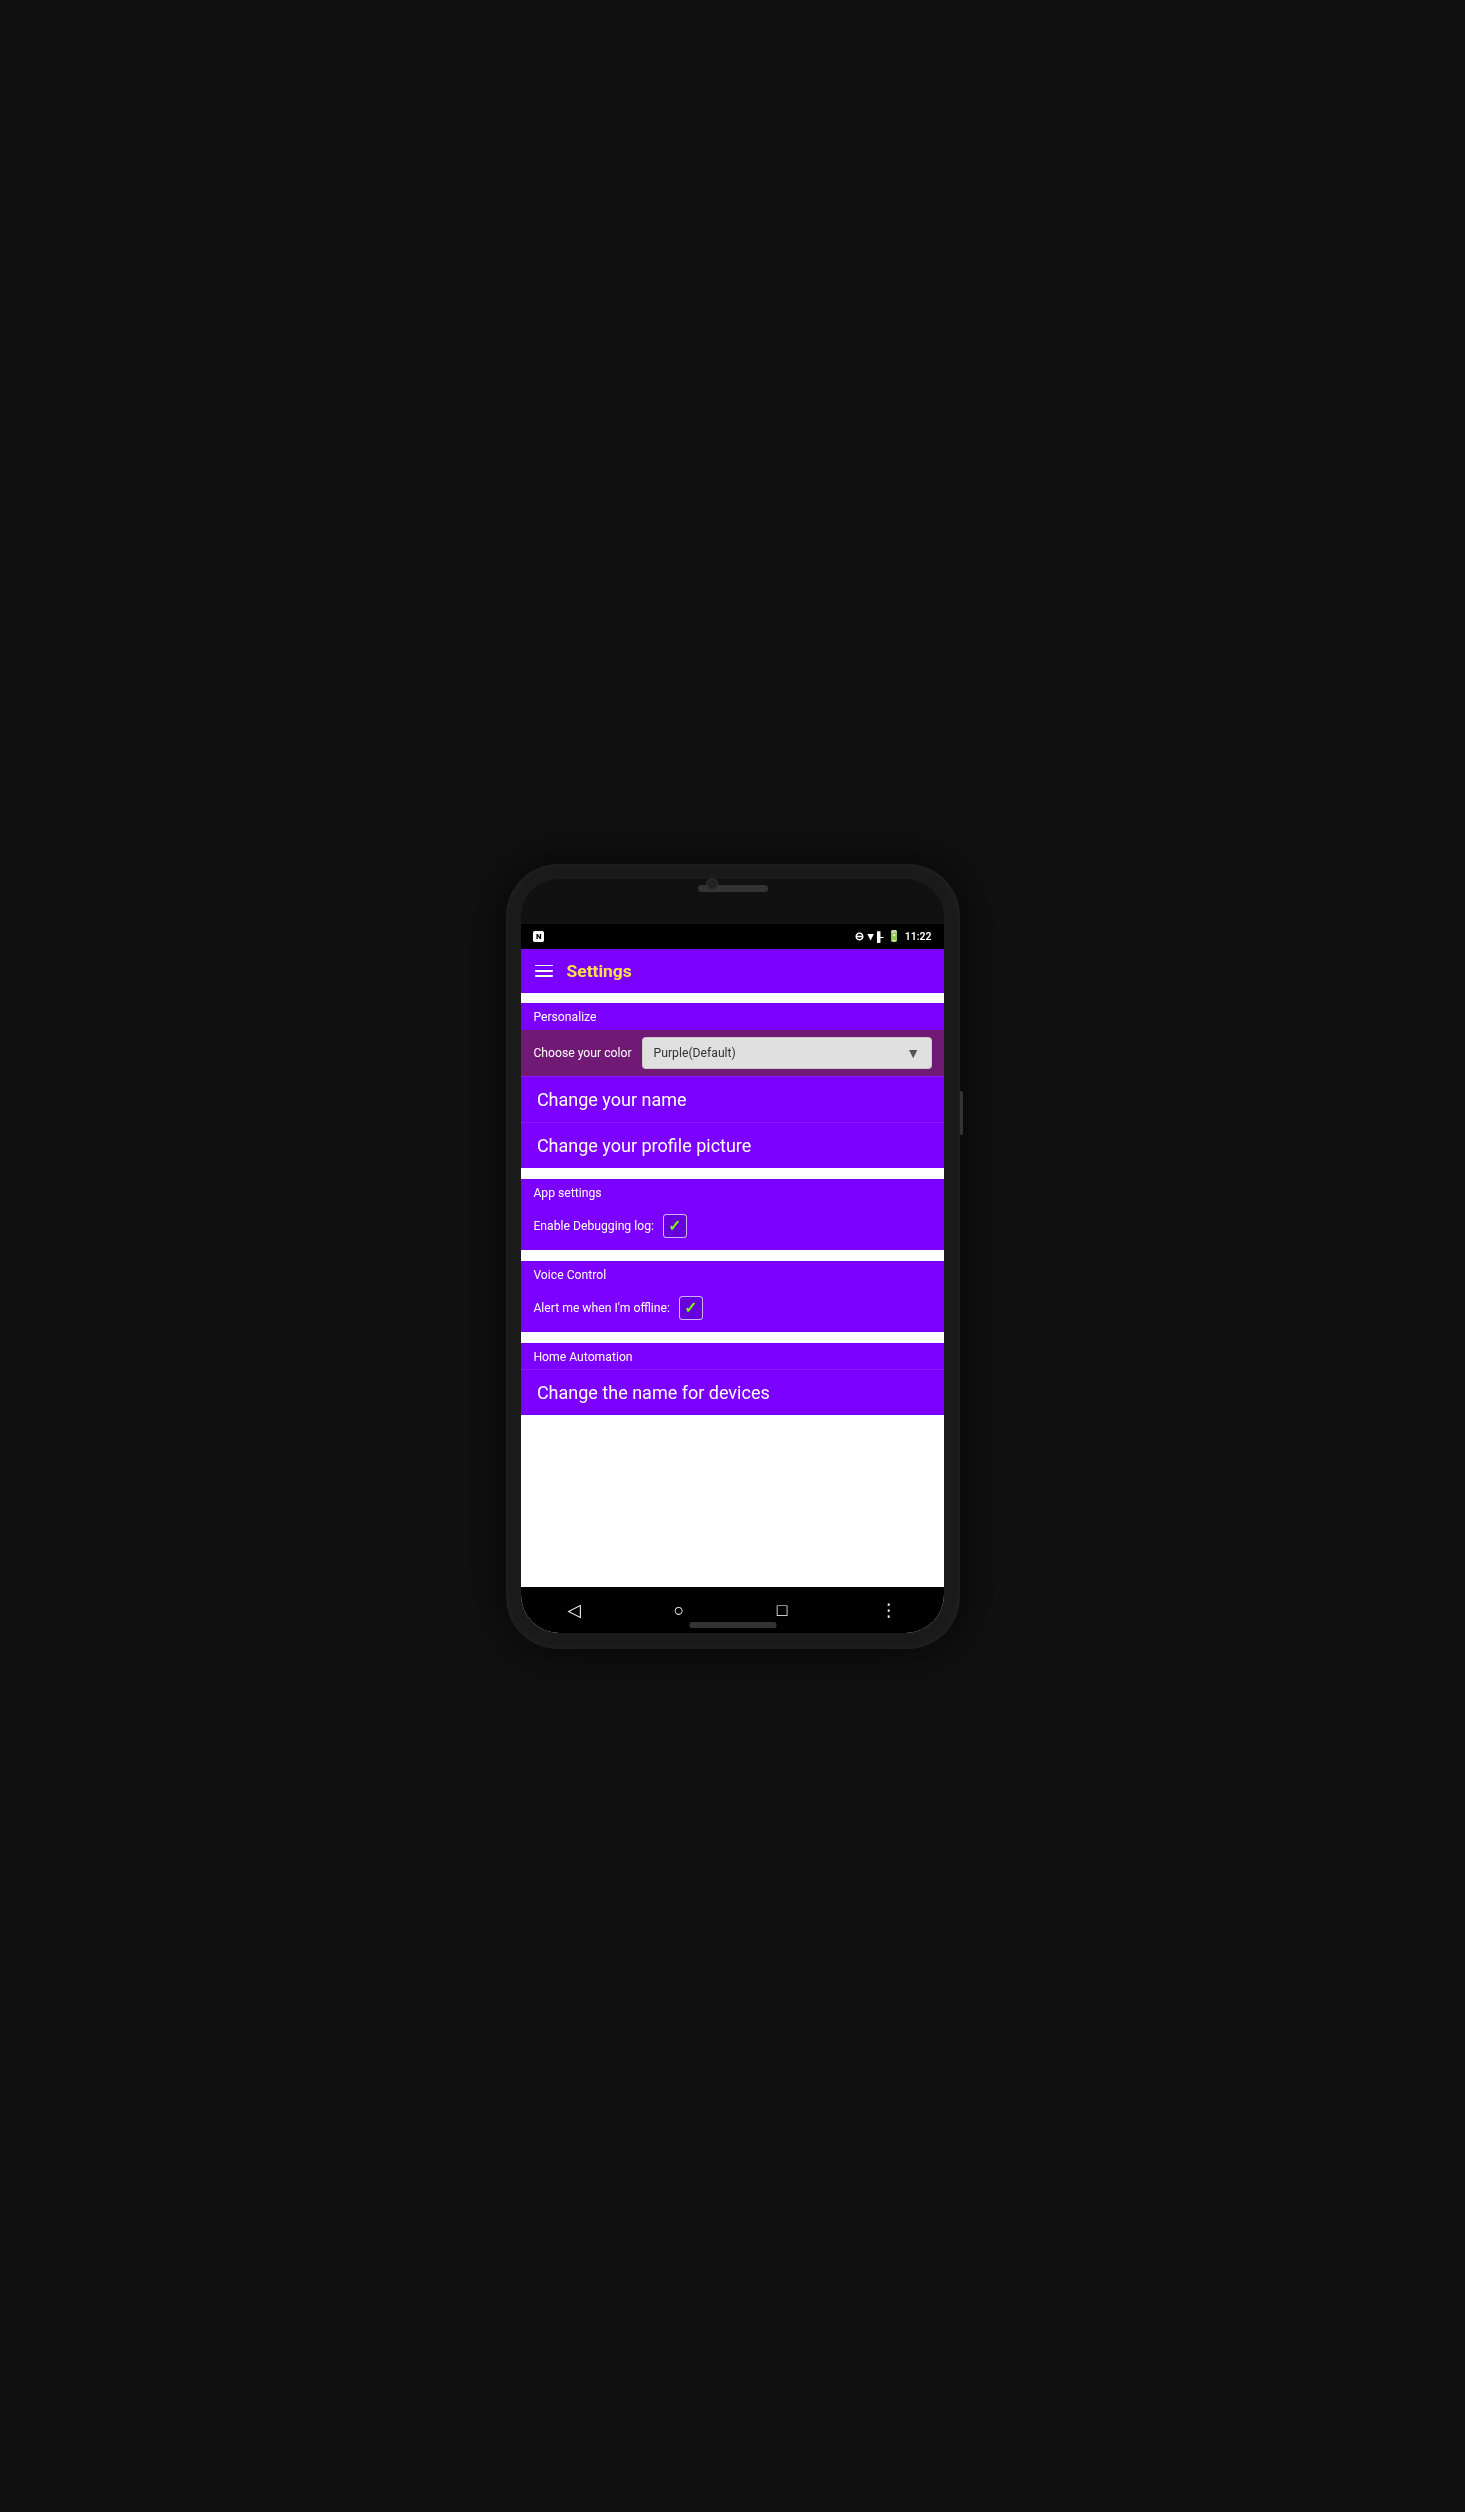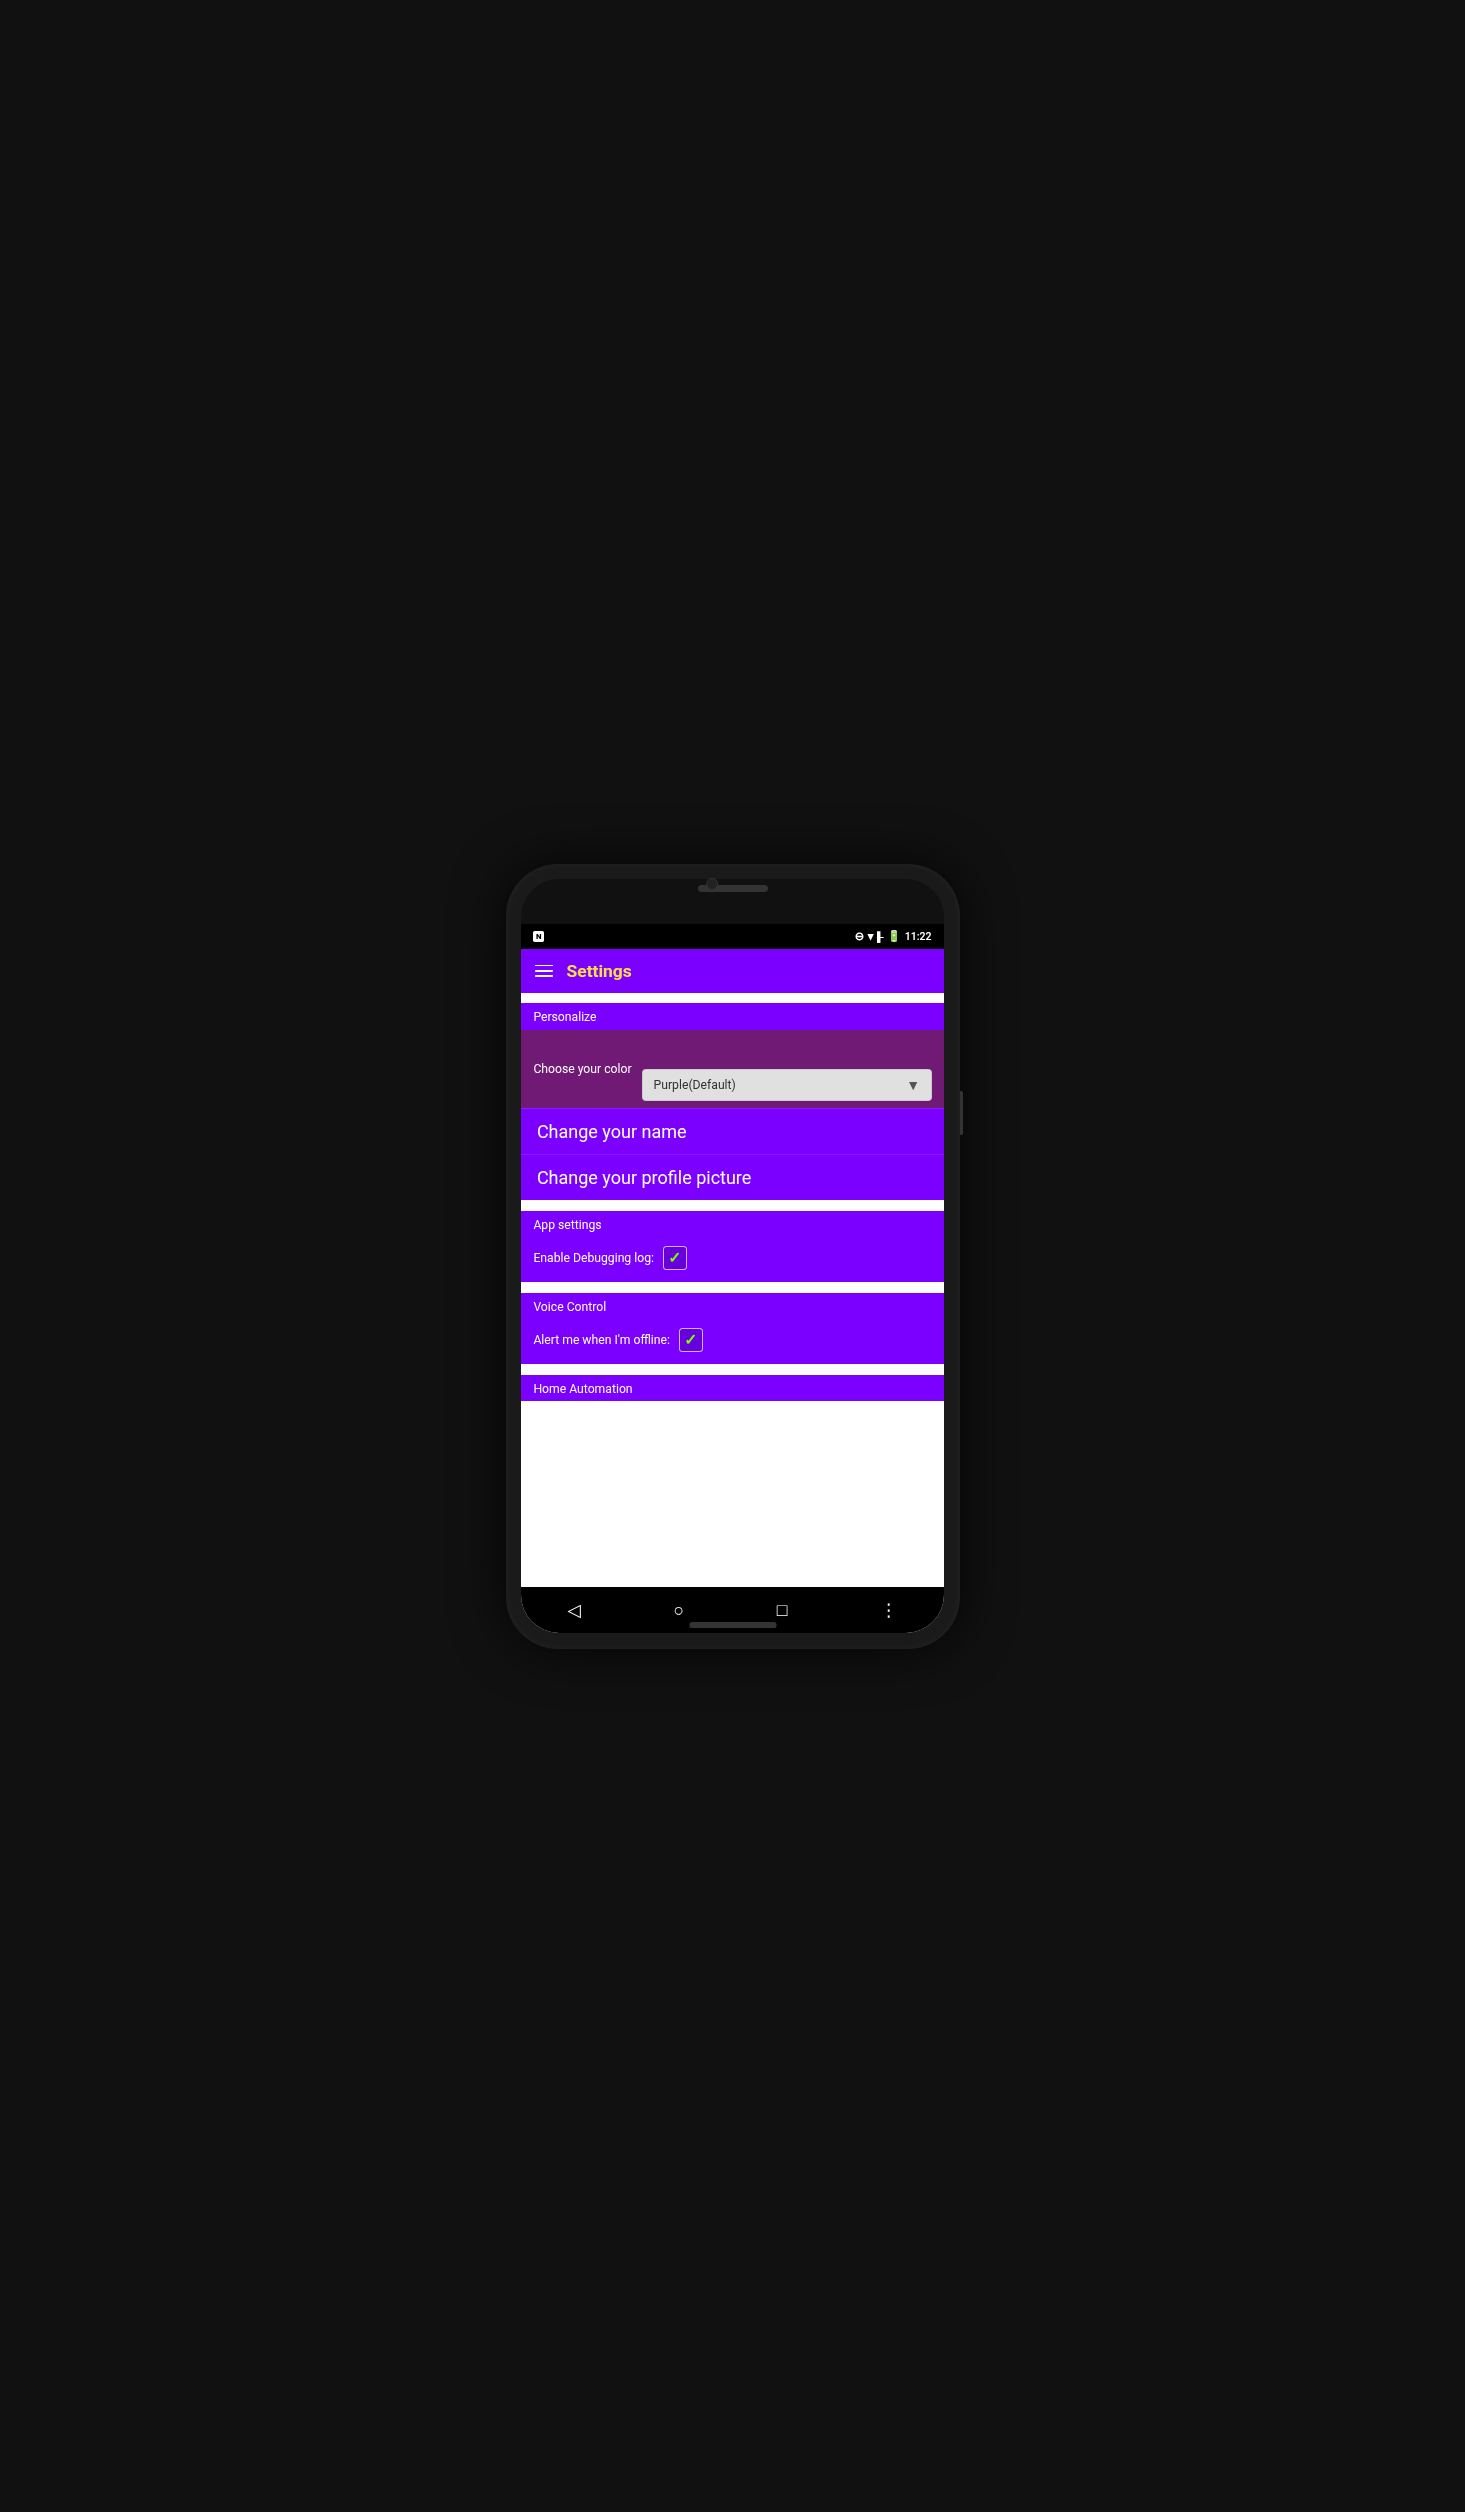--- a/index.html
+++ b/index.html
@@ -195,21 +195,20 @@
     .color-dropdown {
       flex: 1;
       background: #e0e0e0;
       border: 0.9px solid #ccc;
       border-radius: 3.5px;
       padding: 7px 10.5px;
       display: flex;
       justify-content: space-between;
       align-items: center;
       cursor: pointer;
-      margin-top: 32px;
     }
 
     .color-dropdown-text {
       font-size: 12.2px;
       color: #333;
     }
 
     .dropdown-arrow {
       font-size: 14px;
       color: #555;
@@ -360,20 +359,21 @@
             <div class="checkbox-box">
               <span class="checkmark">✓</span>
             </div>
           </div>
         </div>
 
         <div class="divider-white"></div>
 
         <div class="section-bg">
           <div class="section-header">Home Automation</div>
+          <div class="menu-item">Change the name for devices</div>
         </div>
 
         <div style="height: 70px; background: white;"></div>
 
       </div>
 
       <div class="bottom-nav">
         <span class="nav-btn">◁</span>
         <span class="nav-btn">○</span>
         <span class="nav-btn">□</span>

